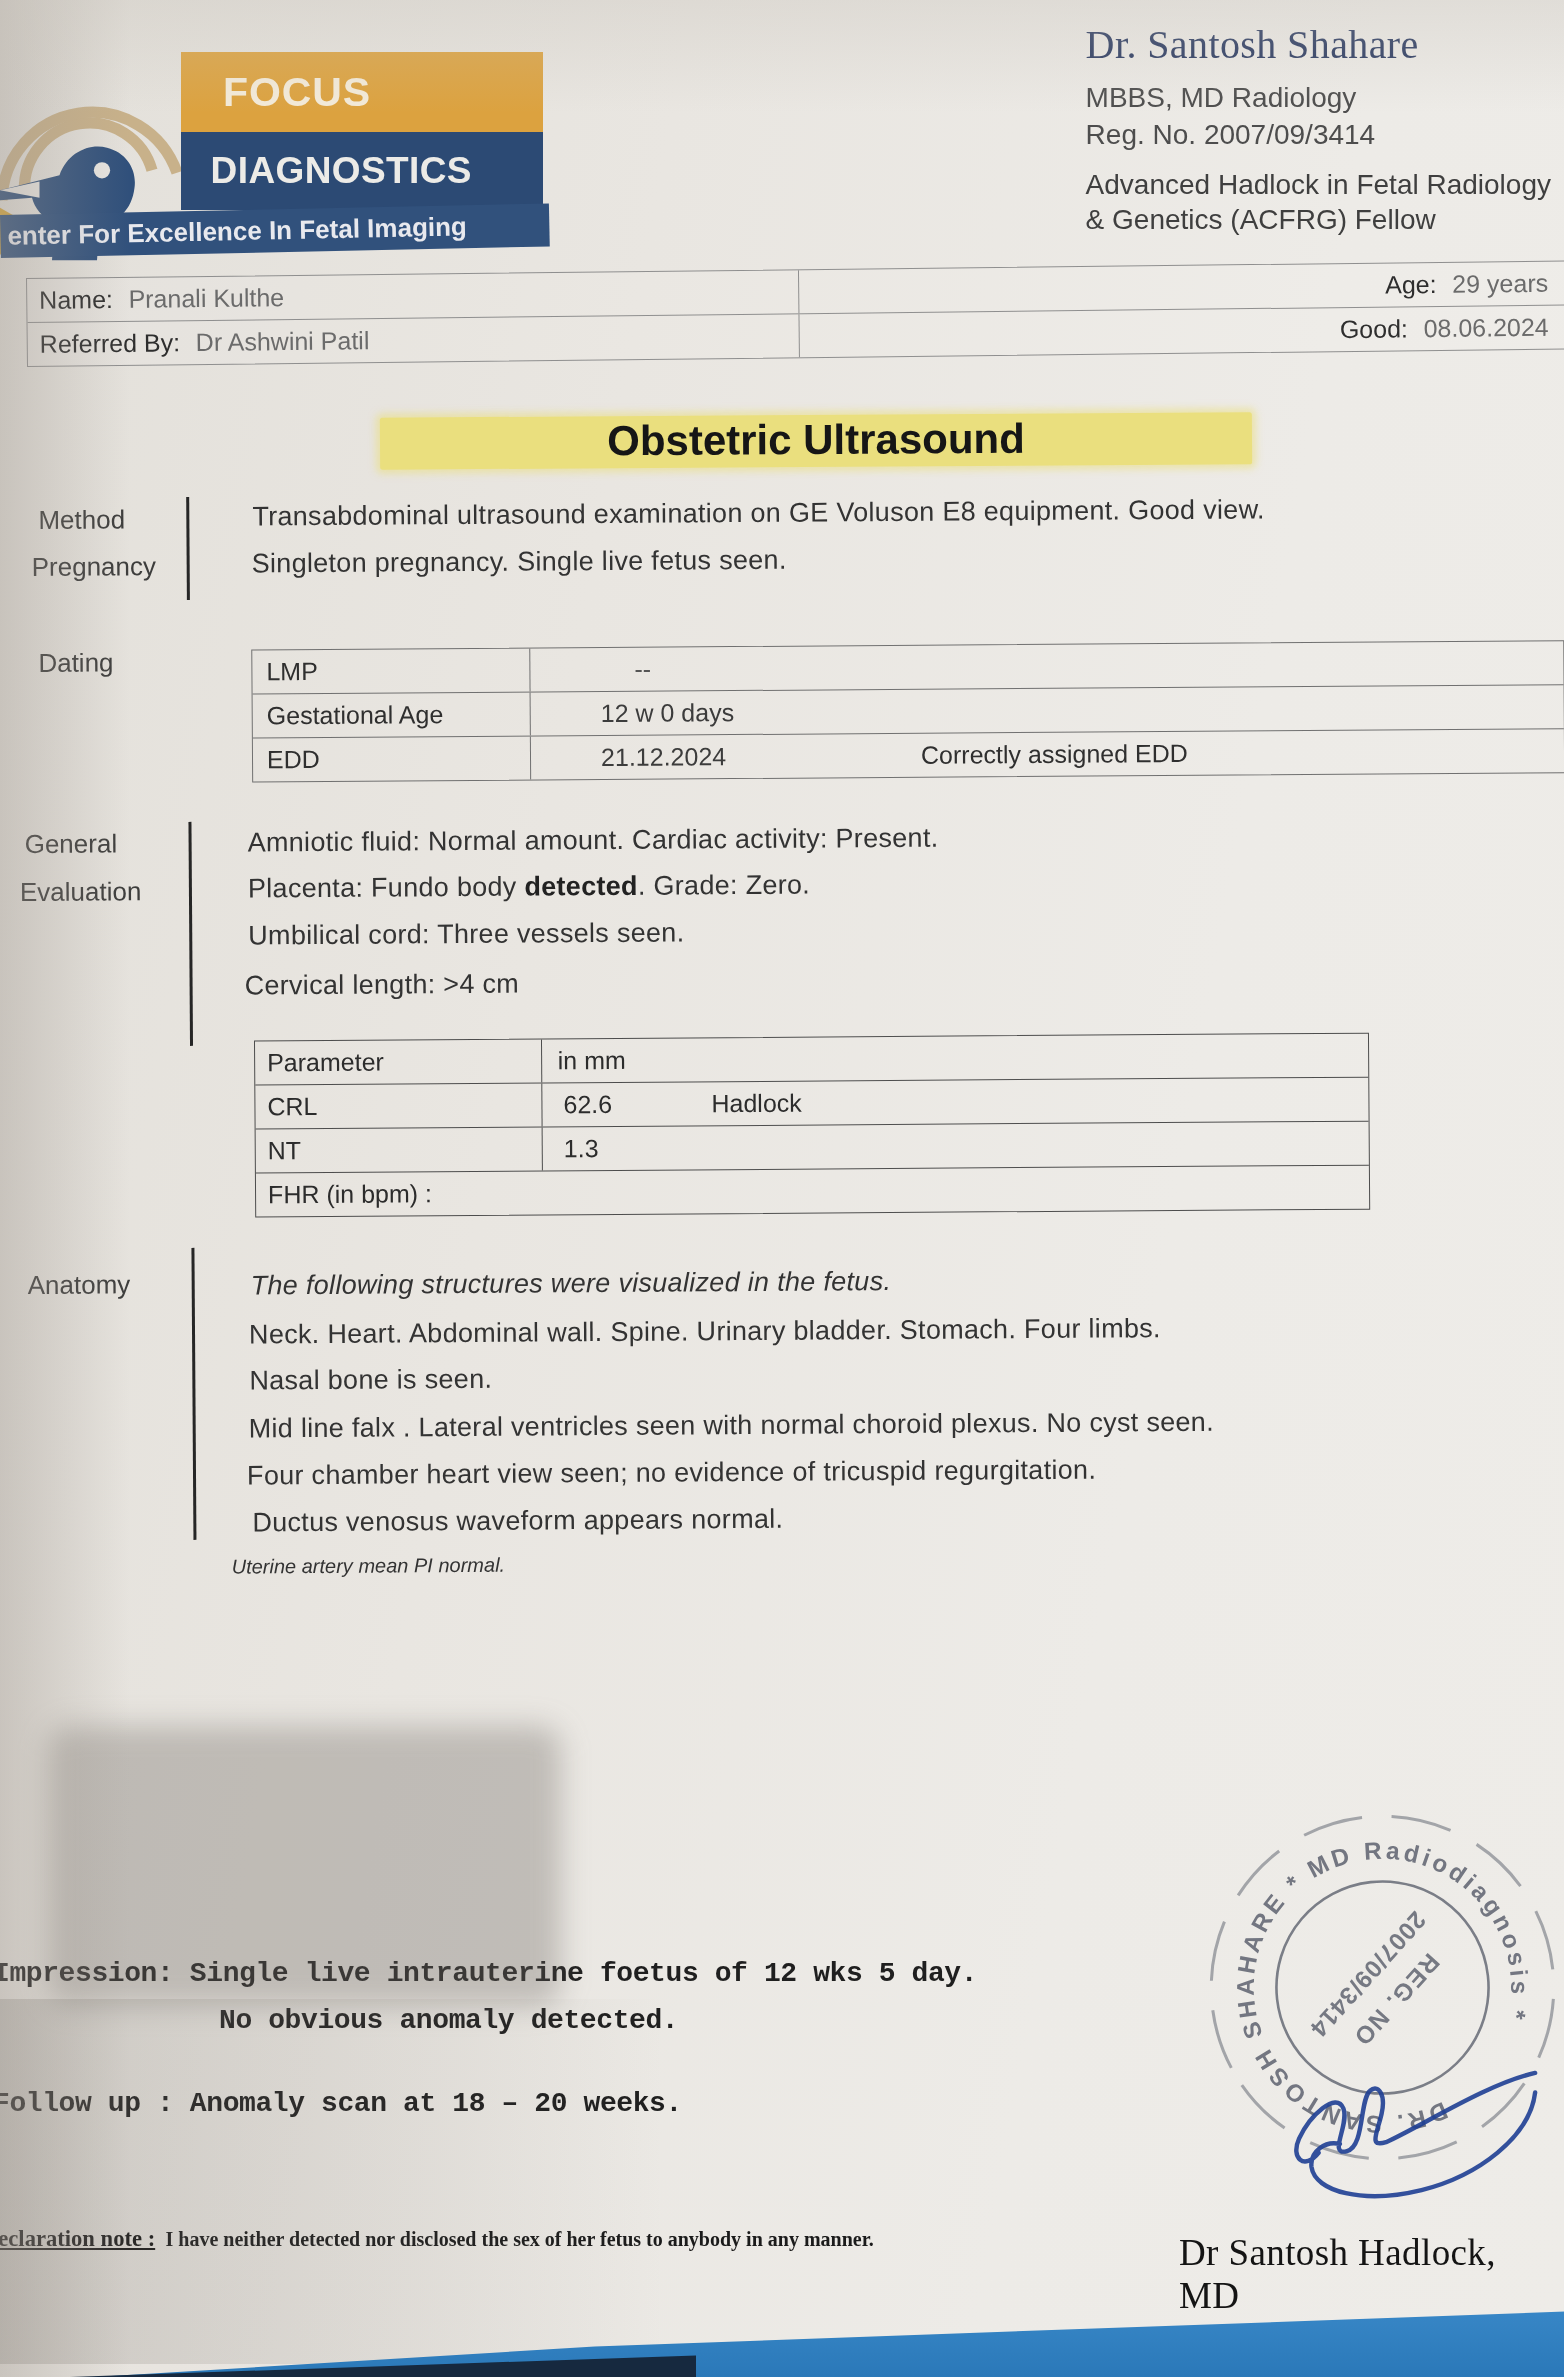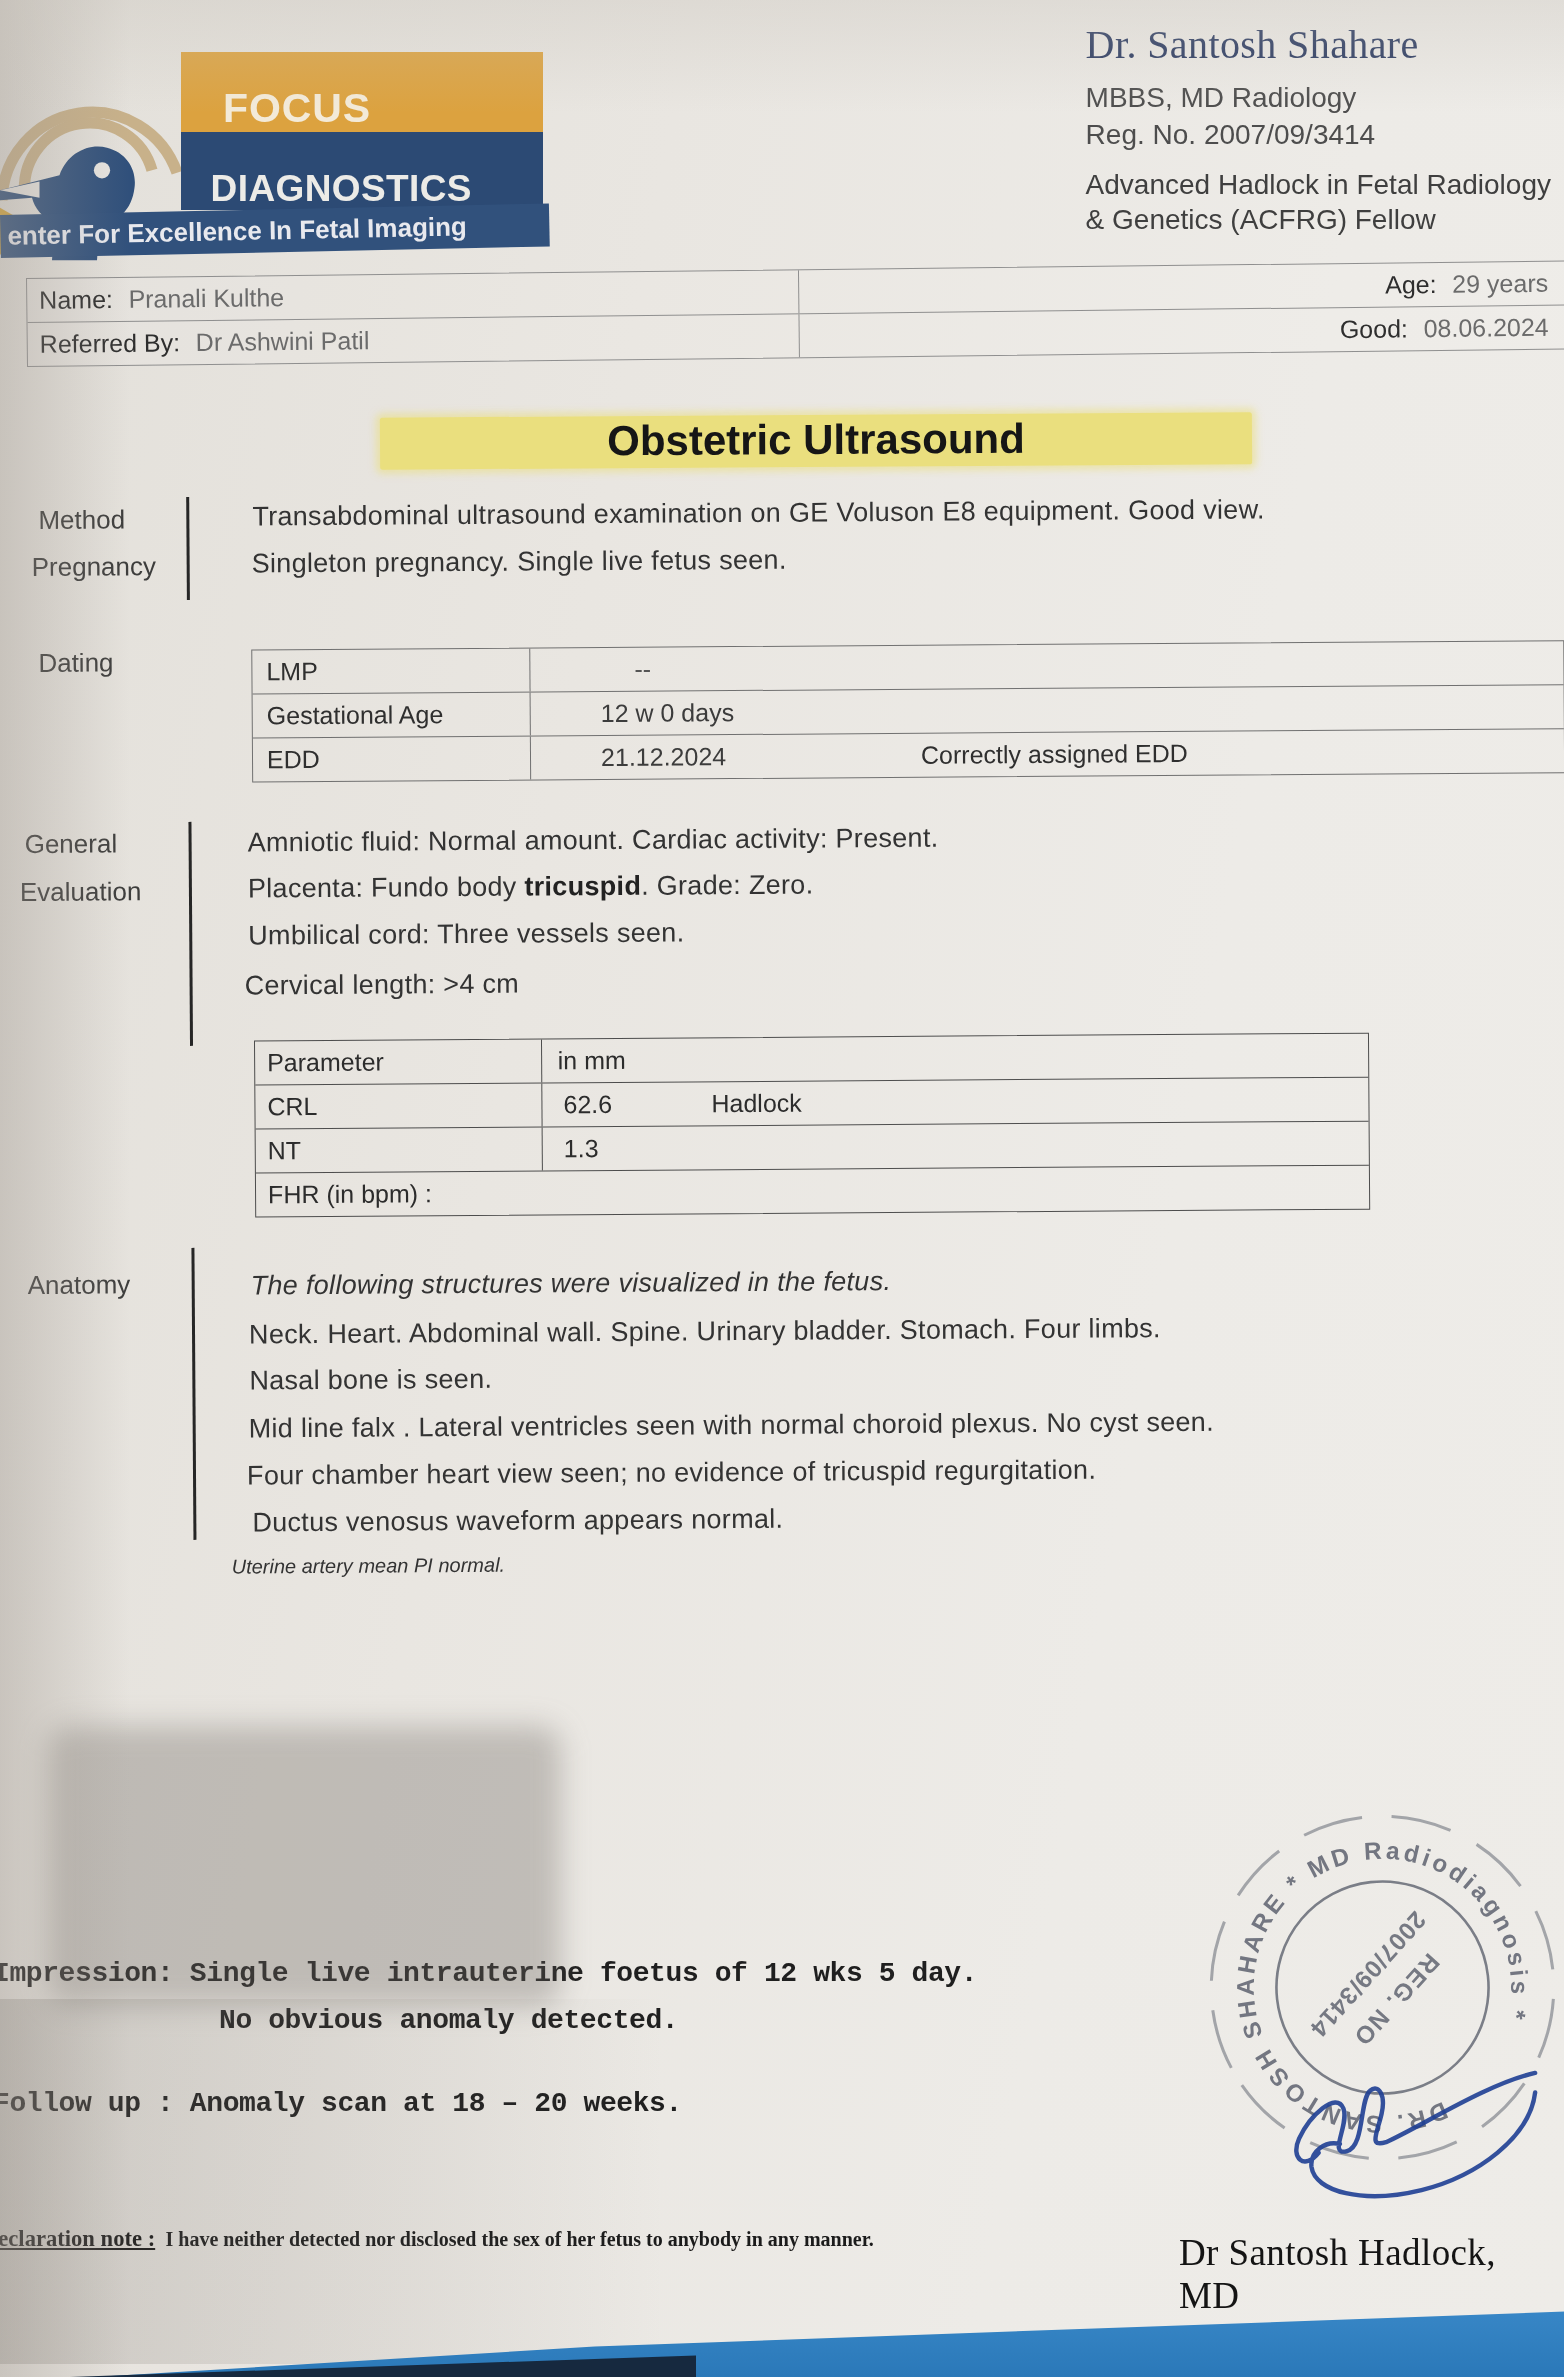--- a/index.html
+++ b/index.html
@@ -3,21 +3,21 @@
 <meta charset="utf-8">
 <style>
   html,body{margin:0;padding:0;}
   body{
     width:1565px;height:2377px;position:relative;overflow:hidden;
     background:linear-gradient(100deg,#e3e0da 0%,#e9e6e1 35%,#edebe7 70%,#eeece8 100%);
     font-family:"Liberation Sans",sans-serif;color:#333;
   }
   .abs{position:absolute;}
   
-  .logo-box{display:flex;align-items:flex-end;}
+  .logo-box{display:flex;align-items:center;}
   #logo-focus{left:181px;top:52px;width:362px;height:80px;background:#dca23f;color:#f3ead8;
     font-weight:700;font-size:41px;letter-spacing:0.9px;padding-left:42px;box-sizing:border-box;}
   #logo-diag{left:181px;top:132px;width:362px;height:78px;background:#2c4a74;color:#ecebe7;
     font-weight:700;font-size:37px;letter-spacing:0.4px;padding-left:29.6px;box-sizing:border-box;}
   #logo-strip{left:0;top:215px;width:549px;height:43px;background:#31517c;color:#e8e9ee;
     font-weight:600;font-size:26px;line-height:43px;padding-left:7px;box-sizing:border-box;
     transform:rotate(-1.2deg);transform-origin:0 0;white-space:nowrap;}
   
   #doctor-block{right:14px;top:21px;}
   #doctor-block .dname{font-family:"Liberation Serif",serif;font-size:40px;color:#27375f;letter-spacing:0.4px;}
@@ -168,21 +168,21 @@
       <div class="d-k">EDD</div>
       <div class="d-v">21.12.2024</div>
       <div class="d-note">Correctly assigned EDD</div>
     </div>
   </div>
 
   <div class="abs sec-label" style="left:26px;top:828px;">General</div>
   <div class="abs sec-label" style="left:21px;top:876px;">Evaluation</div>
   <div class="abs vline" style="left:190px;top:822px;height:224px;"></div>
   <div class="abs body-line" style="left:249px;top:828px;"><span>Amniotic fluid: Normal amount. Cardiac activity: Present.</span><span class="b"></span><span></span></div>
-  <div class="abs body-line" style="left:249px;top:874px;"><span>Placenta: Fundo body </span><span class="b">tricuspid</span><span>. Grade: Zero.</span></div>
+  <div class="abs body-line" style="left:249px;top:874px;"><span>Placenta: Fundo body </span><span class="b">detected</span><span>. Grade: Zero.</span></div>
   <div class="abs body-line" style="left:249px;top:921px;"><span>Umbilical cord: Three vessels seen.</span><span class="b"></span><span></span></div>
   <div class="abs body-line" style="left:245px;top:971px;"><span>Cervical length: &gt;4 cm</span><span class="b"></span><span></span></div>
 
   <div class="abs" id="param-table">
     <div class="t-row">
       <div class="t-c1">Parameter</div>
       <div class="t-c2" style="padding-left:15.6px;">in mm</div>
     </div>
     <div class="t-row">
       <div class="t-c1">CRL</div>

